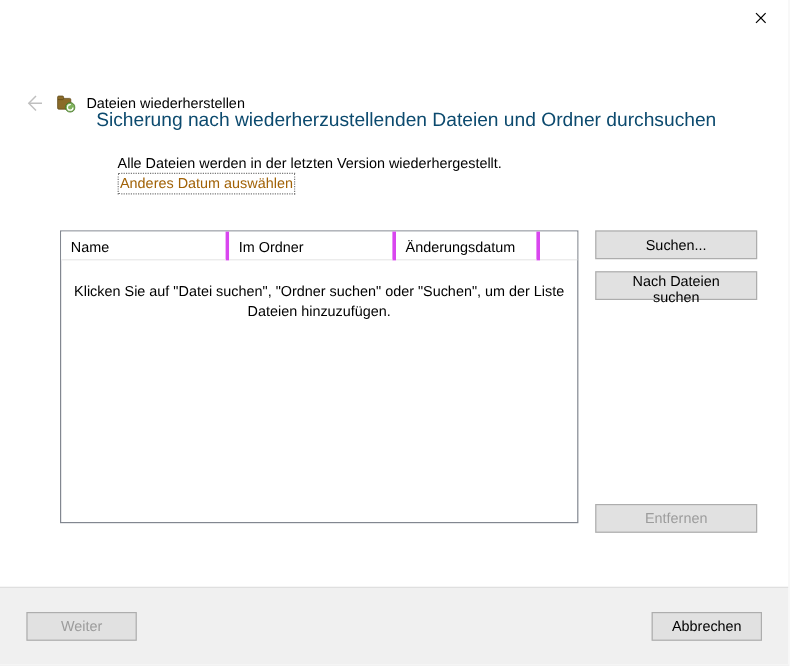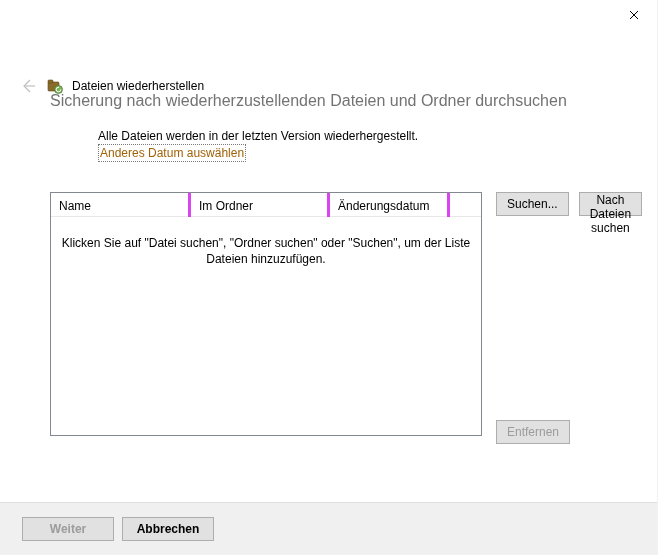--- a/index.html
+++ b/index.html
@@ -28,21 +28,21 @@
     display:flex;align-items:center;gap:8px;margin-top:36px;
   }
   .back-arrow{
     width:20px;height:20px;display:flex;align-items:center;justify-content:center;
     color:#bfbfbf;cursor:default;
   }
   .wiz-icon{width:18px;height:18px;display:flex;align-items:center;justify-content:center;}
   .wiz-title{color:#000;}
   .page-head{
     position:absolute;top:92px;left:50px;right:30px;
-    color:#737373;font-size:16px;
+    color:#0c4a6e;font-size:16px;text-align:center;
   }
   .subtext{
     position:absolute;top:128px;left:50px;right:30px;
     line-height:16px;
     margin-left:48px;
   }
   .link{
     color:#a16207;border:1px dotted #7a7a7a;padding:0 1px;cursor:pointer;display:inline-block;
   }
   .workarea{
@@ -70,38 +70,37 @@
   .col4{flex:1;border-right:0;}
   .list-body{
     position:absolute;top:24px;left:0;right:0;bottom:0;
   }
   .placeholder{
     position:absolute;top:18px;left:8px;right:8px;
     text-align:center;color:#000;font-size:12px;line-height:16px;
   }
   .side-btns{
     position:absolute;top:0;left:446px;right:0;
-    display:flex;flex-direction:row;gap:10px;
+    display:flex;flex-direction:column;gap:10px;
   }
   .side-btns.bottom{
     top:auto;bottom:0;
   }
   button.winbtn{
     font:inherit;font-size:12px;
     height:24px;padding:0 10px;
     background:#e1e1e1;border:1px solid #adadad;color:#000;
     cursor:default;
   }
   button.winbtn[disabled]{color:#9c9c9c;}
   .footer{
-    position:absolute;left:0;right:0;bottom:0;height:52px;
+    position:absolute;left:0;right:0;bottom:0;height:65px;
     border-top:1px solid #dfdfdf;background:#f0f0f0;
-    display:flex;align-items:center;justify-content:flex-start;gap:8px;
+    display:flex;align-items:center;justify-content:space-between;gap:8px;
     padding:0 22px;
-    font-weight:bold;
   }
   .footer button.winbtn{width:92px;}
 </style>
 </head>
 <body>
 
 <div class="titlebar">
   <div class="close-btn">
     <svg width="10" height="10" viewBox="0 0 10 10">
       <path d="M1 1 L9 9 M9 1 L1 9" stroke="#000" stroke-width="1" fill="none"></path>

